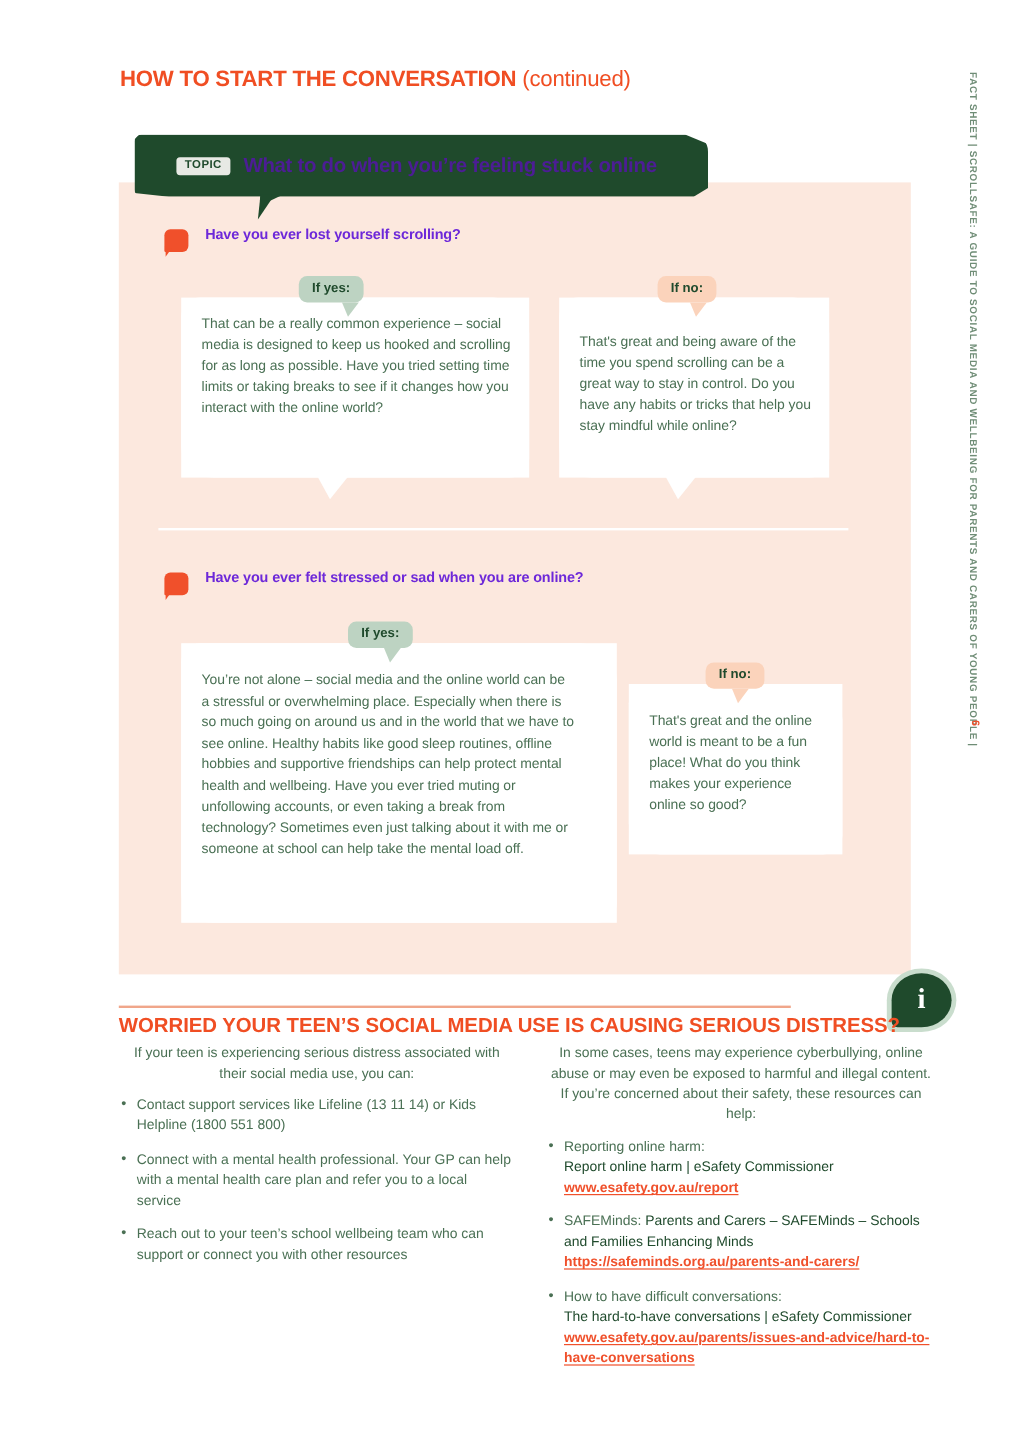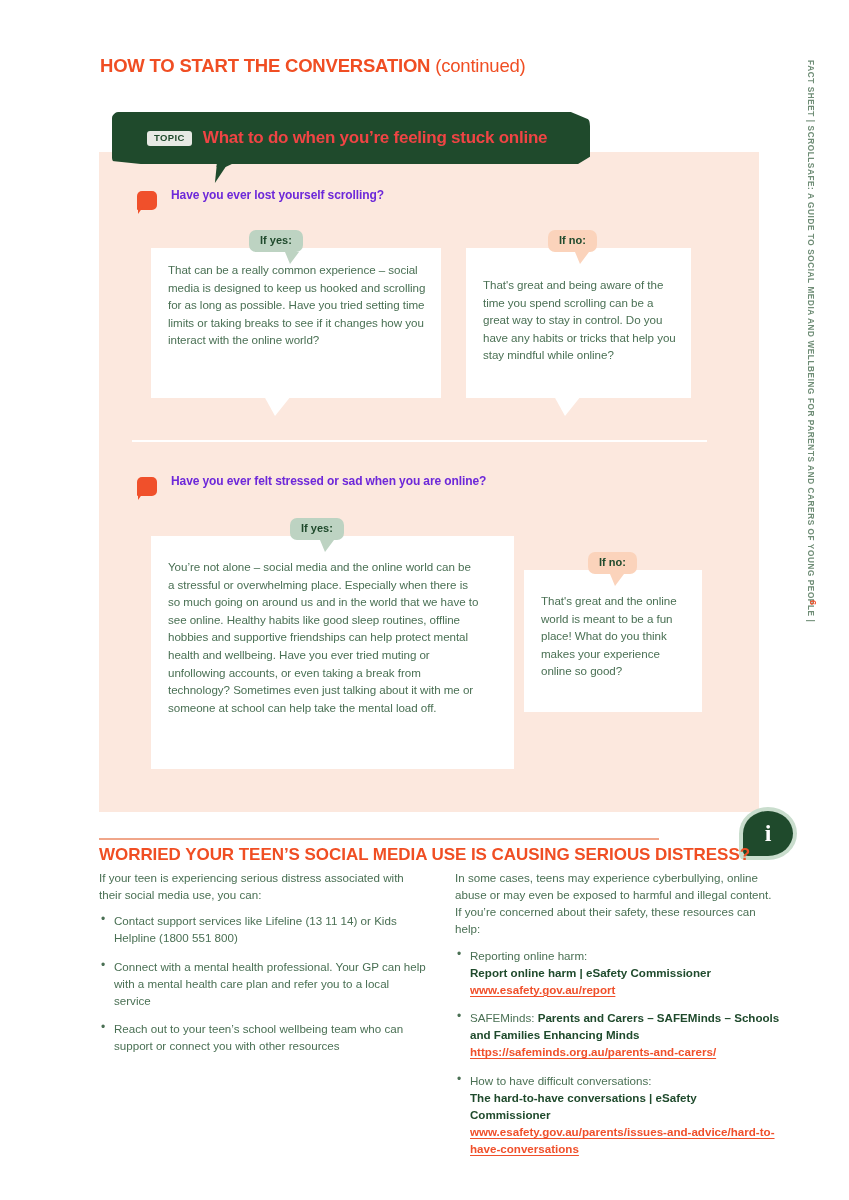--- a/index.html
+++ b/index.html
@@ -50,21 +50,21 @@
     display:flex; align-items:center; gap:11px;
     padding-left:35px;
   }
   .topic-badge {
     background:#e7e9e4; color:#1f4a2c;
     font-size:9.5px; font-weight:700; letter-spacing:0.4px;
     padding:2.5px 7px 3px; border-radius:3px;
     line-height:1;
   }
   .topic-text {
-    color:#ef4444; font-size:17px; font-weight:700; letter-spacing:-0.25px;
+    color:#4c1d95; font-size:17px; font-weight:700; letter-spacing:-0.25px;
   }
 
   
   .question-row { position:absolute; display:flex; align-items:flex-start; gap:14px; }
   .q-bubble-icon {
     width:20px;height:19px; background:#f0502b; flex:0 0 auto;
     border-radius:5px 5px 5px 1px;
     position:relative; margin-top:3px;
   }
   .q-bubble-icon:after{
@@ -132,27 +132,27 @@
     background:#f0a68a;
   }
   .bottom-heading {
     position:absolute; left:99px; top:845px;
     font-size:17px; font-weight:700; color:#f04e23; letter-spacing:-0.05px;
     white-space:nowrap;
   }
   .col { position:absolute; font-size:11.6px; line-height:1.48; color:#4a7054; }
   .col-left  { left:99px;  top:869px; width:330px; }
   .col-right { left:455px; top:869px; width:325px; }
-  .col p { margin:0 0 9px; }
+  .col p { margin:0 0 9px;text-align:center; }
   .col ul { margin:0; padding:0; list-style:none; }
   .col li { position:relative; padding-left:15px; margin-bottom:11px; }
   .col li:before {
     content:"•"; position:absolute; left:2px; top:-1px; font-size:12px; color:#4a7054;
   }
-  .bold { font-weight:700; color:#1f4a2c; }
+  .bold { font-weight:400; color:#1f4a2c; }
   .link { color:#f0502b; font-weight:700; text-decoration:underline; text-decoration-thickness:1px; text-underline-offset:2px; }
 
   
   .sidebar {
     position:absolute; left:806px; top:60px;
     width:18px; height:600px;
   }
   .sidebar-text {
     position:absolute; top:0; left:0;
     writing-mode: vertical-rl;

